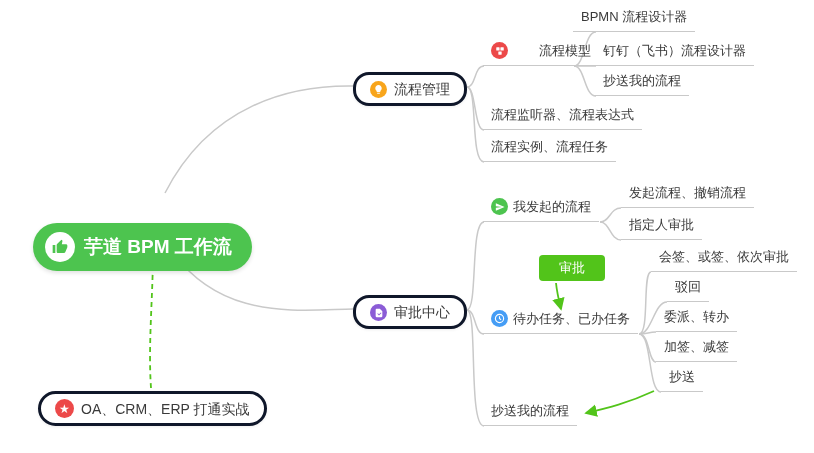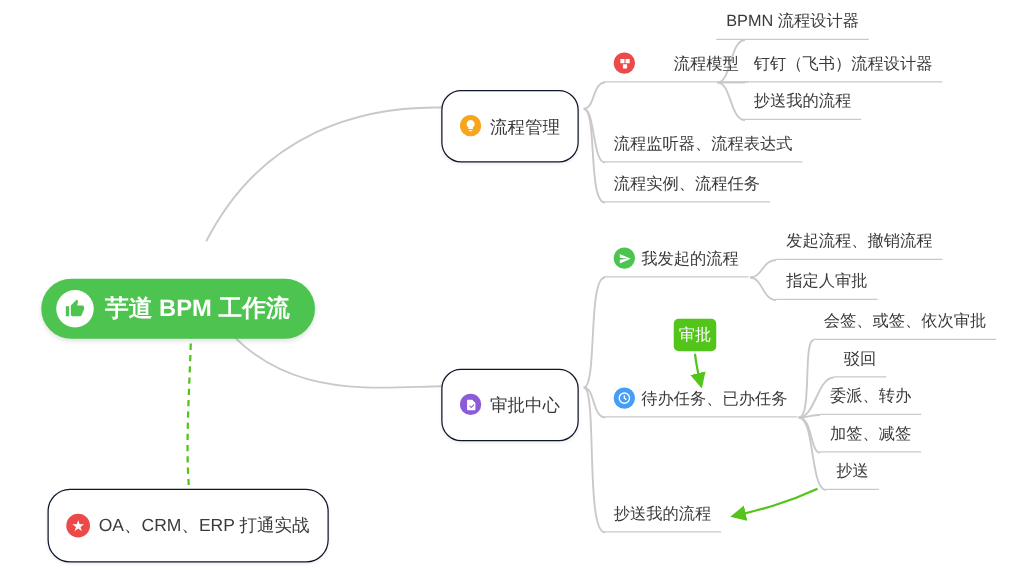--- a/index.html
+++ b/index.html
@@ -7,35 +7,35 @@
     position:relative;width:814px;height:453px;background:#fff;overflow:hidden;
     font-family:"Liberation Sans","DejaVu Sans",sans-serif;color:#3a3a3a;
   }
   svg.links{position:absolute;left:0;top:0;width:814px;height:453px;pointer-events:none;}
   .leaf{
     position:absolute;display:inline-flex;align-items:center;gap:5px;
     padding:4px 8px 5px 8px;border-bottom:1px solid #c9c9c9;
     font-size:13px;white-space:nowrap;line-height:19px;cursor:default;
   }
   .boxnode{
-    position:absolute;display:inline-flex;align-items:flex-start;gap:7px;
-    background:#fff;border:1px solid #0f172a;border-radius:16px;
-    padding:19px 14px;font-size:14px;line-height:18px;white-space:nowrap;
+    position:absolute;display:inline-flex;align-items:flex-end;gap:7px;
+    background:#fff;border:3px solid #0f172a;border-radius:16px;
+    padding:5px 14px;font-size:14px;line-height:18px;white-space:nowrap;
     box-shadow:0 1px 3px rgba(0,0,0,0.07);
   }
   .rootnode{
     position:absolute;display:inline-flex;align-items:center;gap:9px;
     border-radius:26px;padding:9px 20px 9px 12px;
     font-size:19px;font-weight:bold;color:#fff;white-space:nowrap;
     box-shadow:0 2px 4px rgba(0,0,0,0.12);
     margin-top:30px;
   }
   .tagnode{
     position:absolute;display:inline-flex;align-items:flex-end;
-    border-radius:4px;padding:4px 4px;font-size:13px;color:#fff;white-space:nowrap;
+    border-radius:4px;padding:4px 20px;font-size:13px;color:#fff;white-space:nowrap;
   }
   .icircle{
     width:17px;height:17px;border-radius:50%;flex:none;
     display:flex;align-items:center;justify-content:center;color:#fff;font-size:10px;line-height:1;
   }
   .icircle svg{display:block;}
   .rooticon{
     width:30px;height:30px;border-radius:50%;background:#fff;flex:none;
     display:flex;align-items:center;justify-content:center;
   }

